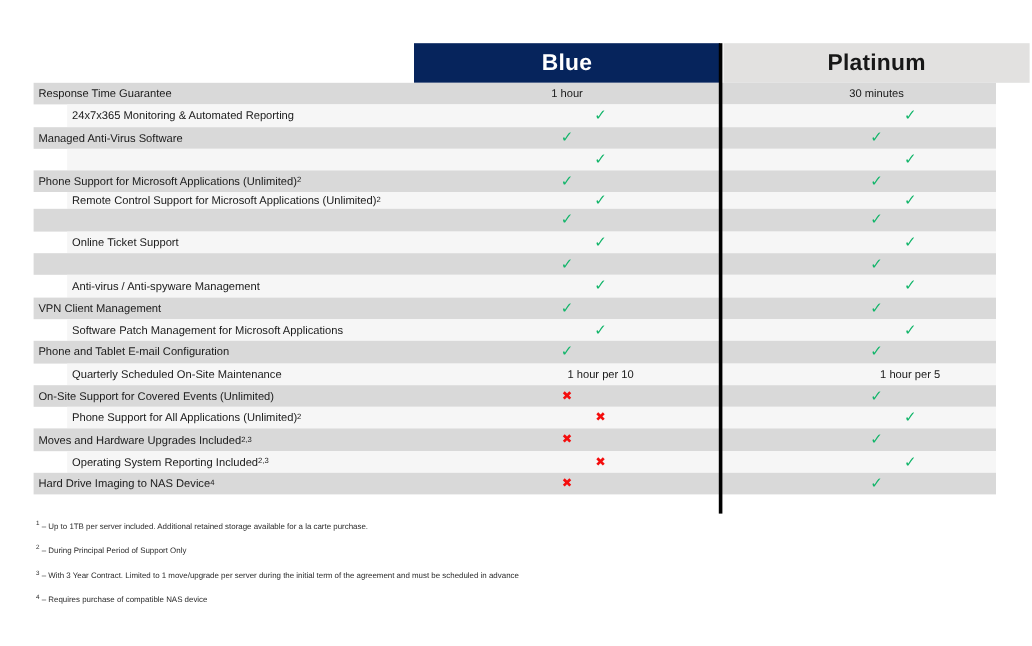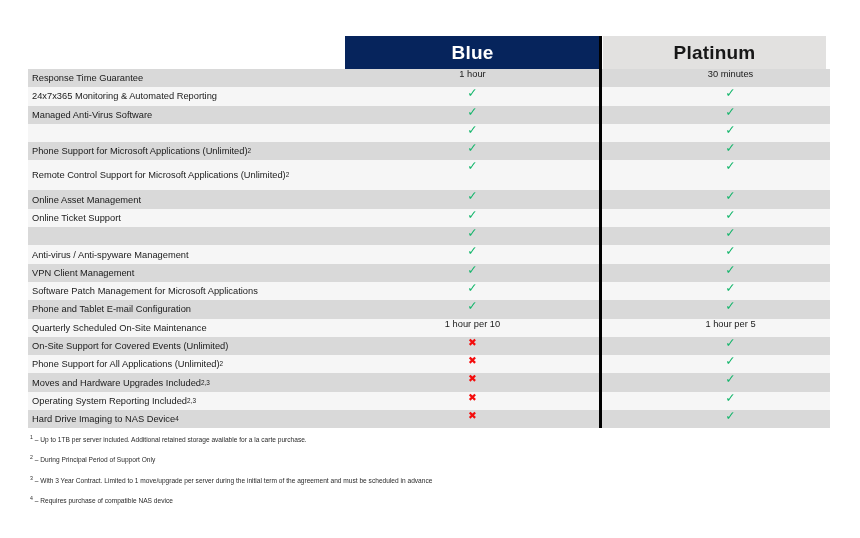--- a/index.html
+++ b/index.html
@@ -43,62 +43,63 @@
     letter-spacing: 0.2px;
   }
   .plan-head.blue {
     left: 317px;
     width: 255px;
     background: #06245c;
     color: #ffffff;
   }
   .plan-head.platinum {
     left: 575px;
-    width: 223px;
+    width: 255px;
     background: #e2e1e0;
     color: #171717;
   }
 
   
   #table {
     position: absolute;
     left: 28px;
     top: 69px;
     width: 802px;
   }
   .row {
     position: relative;
     height: 18.3px;
     display: flex;
     align-items: center;
     box-sizing: border-box;
   }
   .row.tall {
-    height: 30px;
+    height: 14px;
   }
   .row.band-gray { background: #d9d9d9; }
-  .row.band-white { background: #f6f6f6; }
+  .row.band-white { background: #f6f6f6; margin-left: 28px; }
 
   .cell-label {
     position: absolute;
     left: 4px;
     top: 0;
     bottom: 0;
     display: flex;
     align-items: center;
     font-size: 9.3px;
     color: #1a1a1a;
     white-space: nowrap;
   }
   .cell-val {
     position: absolute;
     top: 0;
     bottom: 0;
     width: 255px;
     display: flex;
+    align-items: center;
     justify-content: center;
     font-size: 9.3px;
     color: #1a1a1a;
   }
   .cell-val.blue { left: 317px; }
   .cell-val.platinum { left: 575px; }
 
   .mark-yes {
     color: #12b56a;
     font-size: 12.5px;
@@ -221,23 +222,20 @@
           <sup>2</sup>
         </div>
         <div class="cell-val blue">
           <span class="mark-yes" style="color: rgb(18, 181, 106);">✓</span>
         </div>
         <div class="cell-val platinum">
           <span class="mark-yes" style="color: rgb(18, 181, 106);">✓</span>
         </div>
       </div>
       <div class="row band-gray">
-        <div class="cell-label">
-          <span>Online Asset Management</span>
-        </div>
         <div class="cell-val blue">
           <span class="mark-yes" style="color: rgb(18, 181, 106);">✓</span>
         </div>
         <div class="cell-val platinum">
           <span class="mark-yes" style="color: rgb(18, 181, 106);">✓</span>
         </div>
       </div>
       <div class="row band-white">
         <div class="cell-label">
           <span>Online Ticket Support</span>

